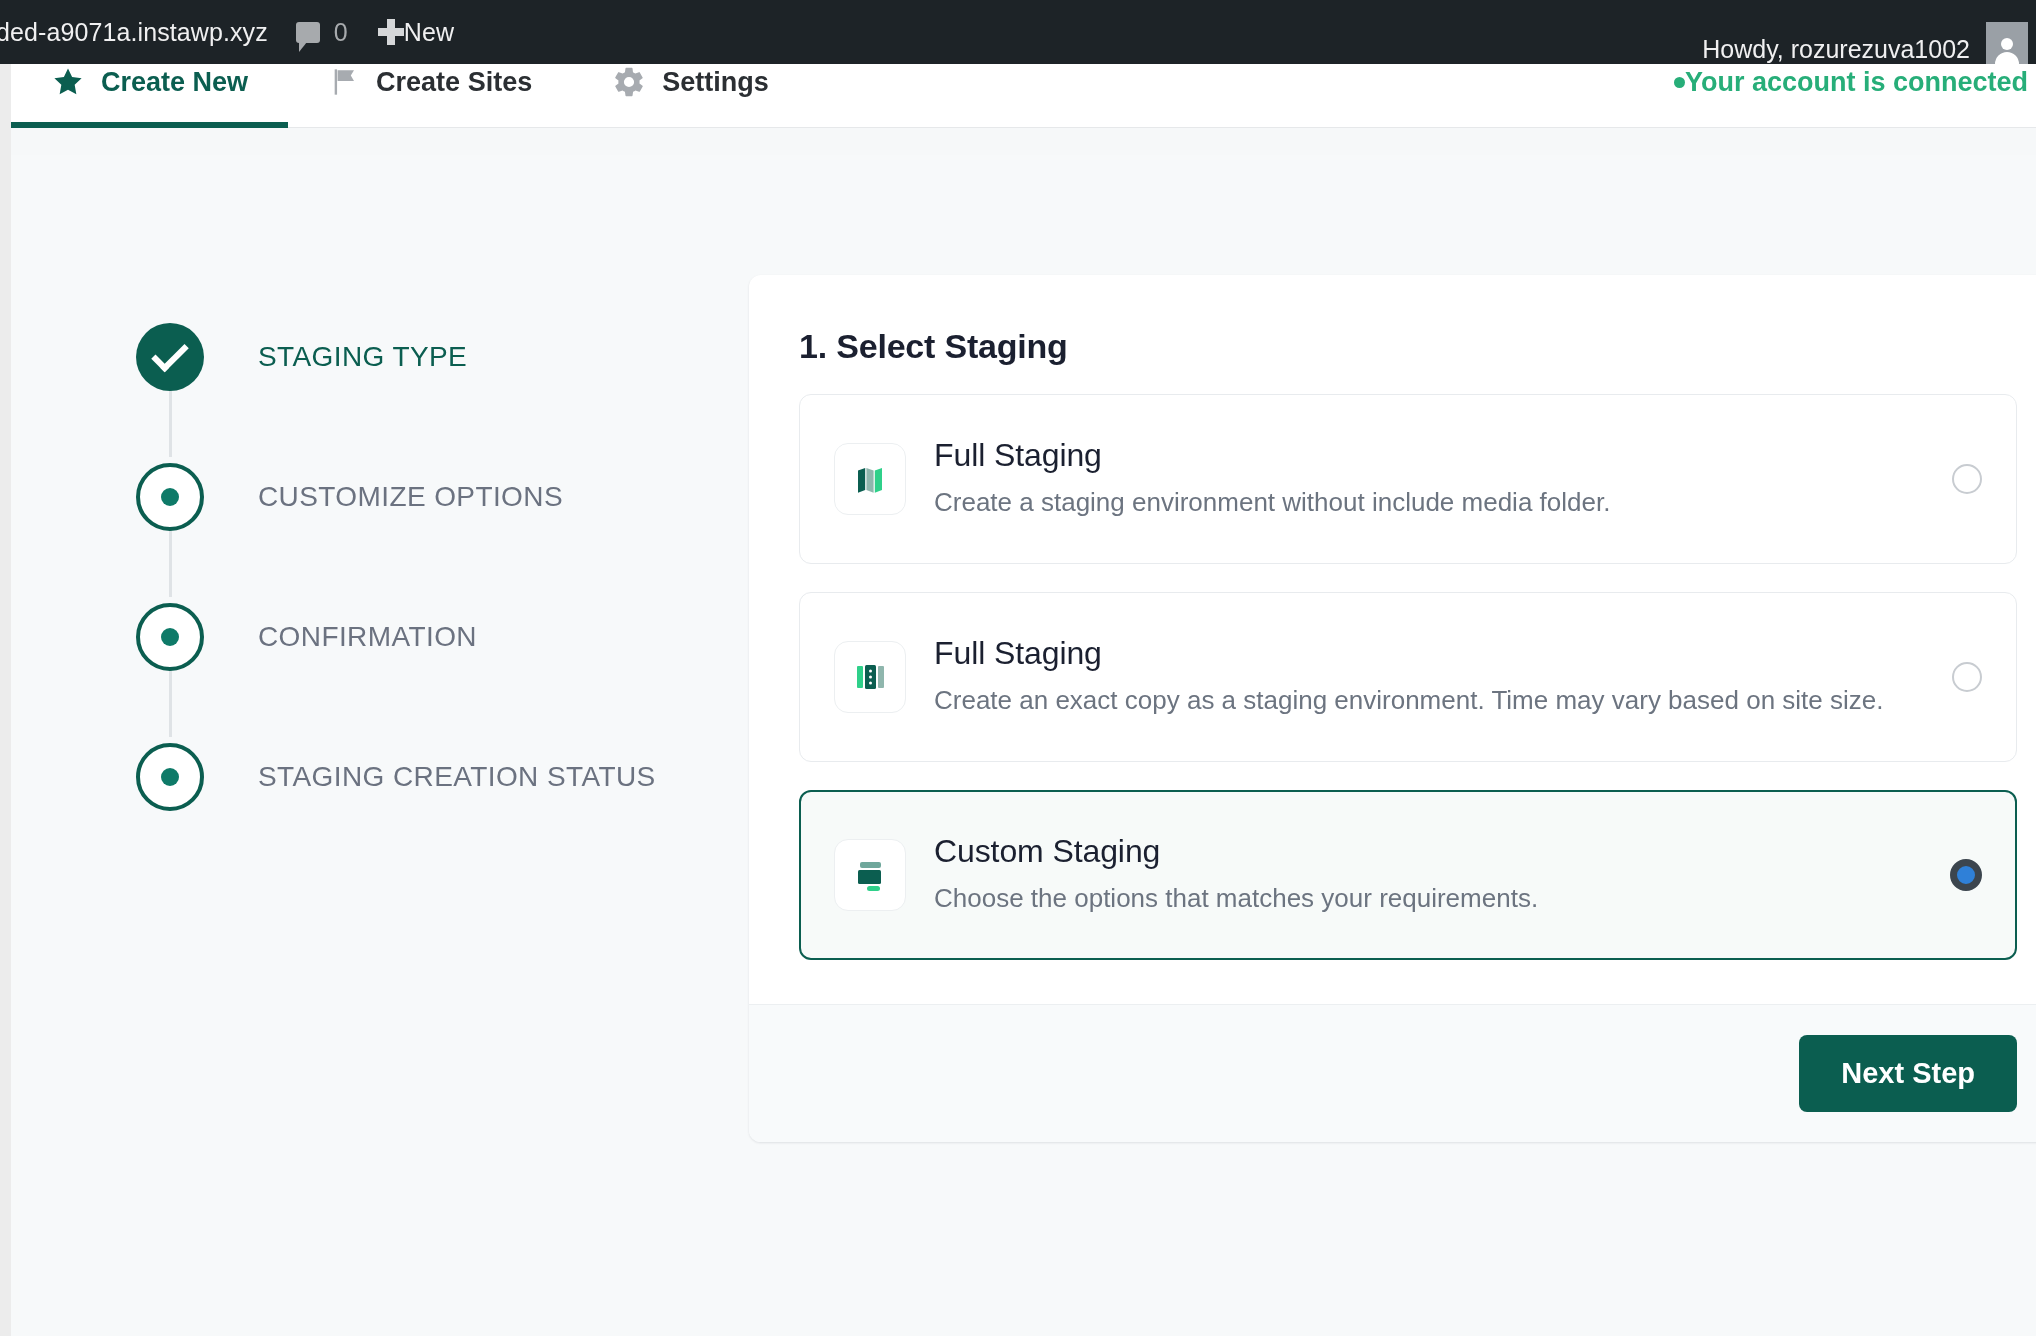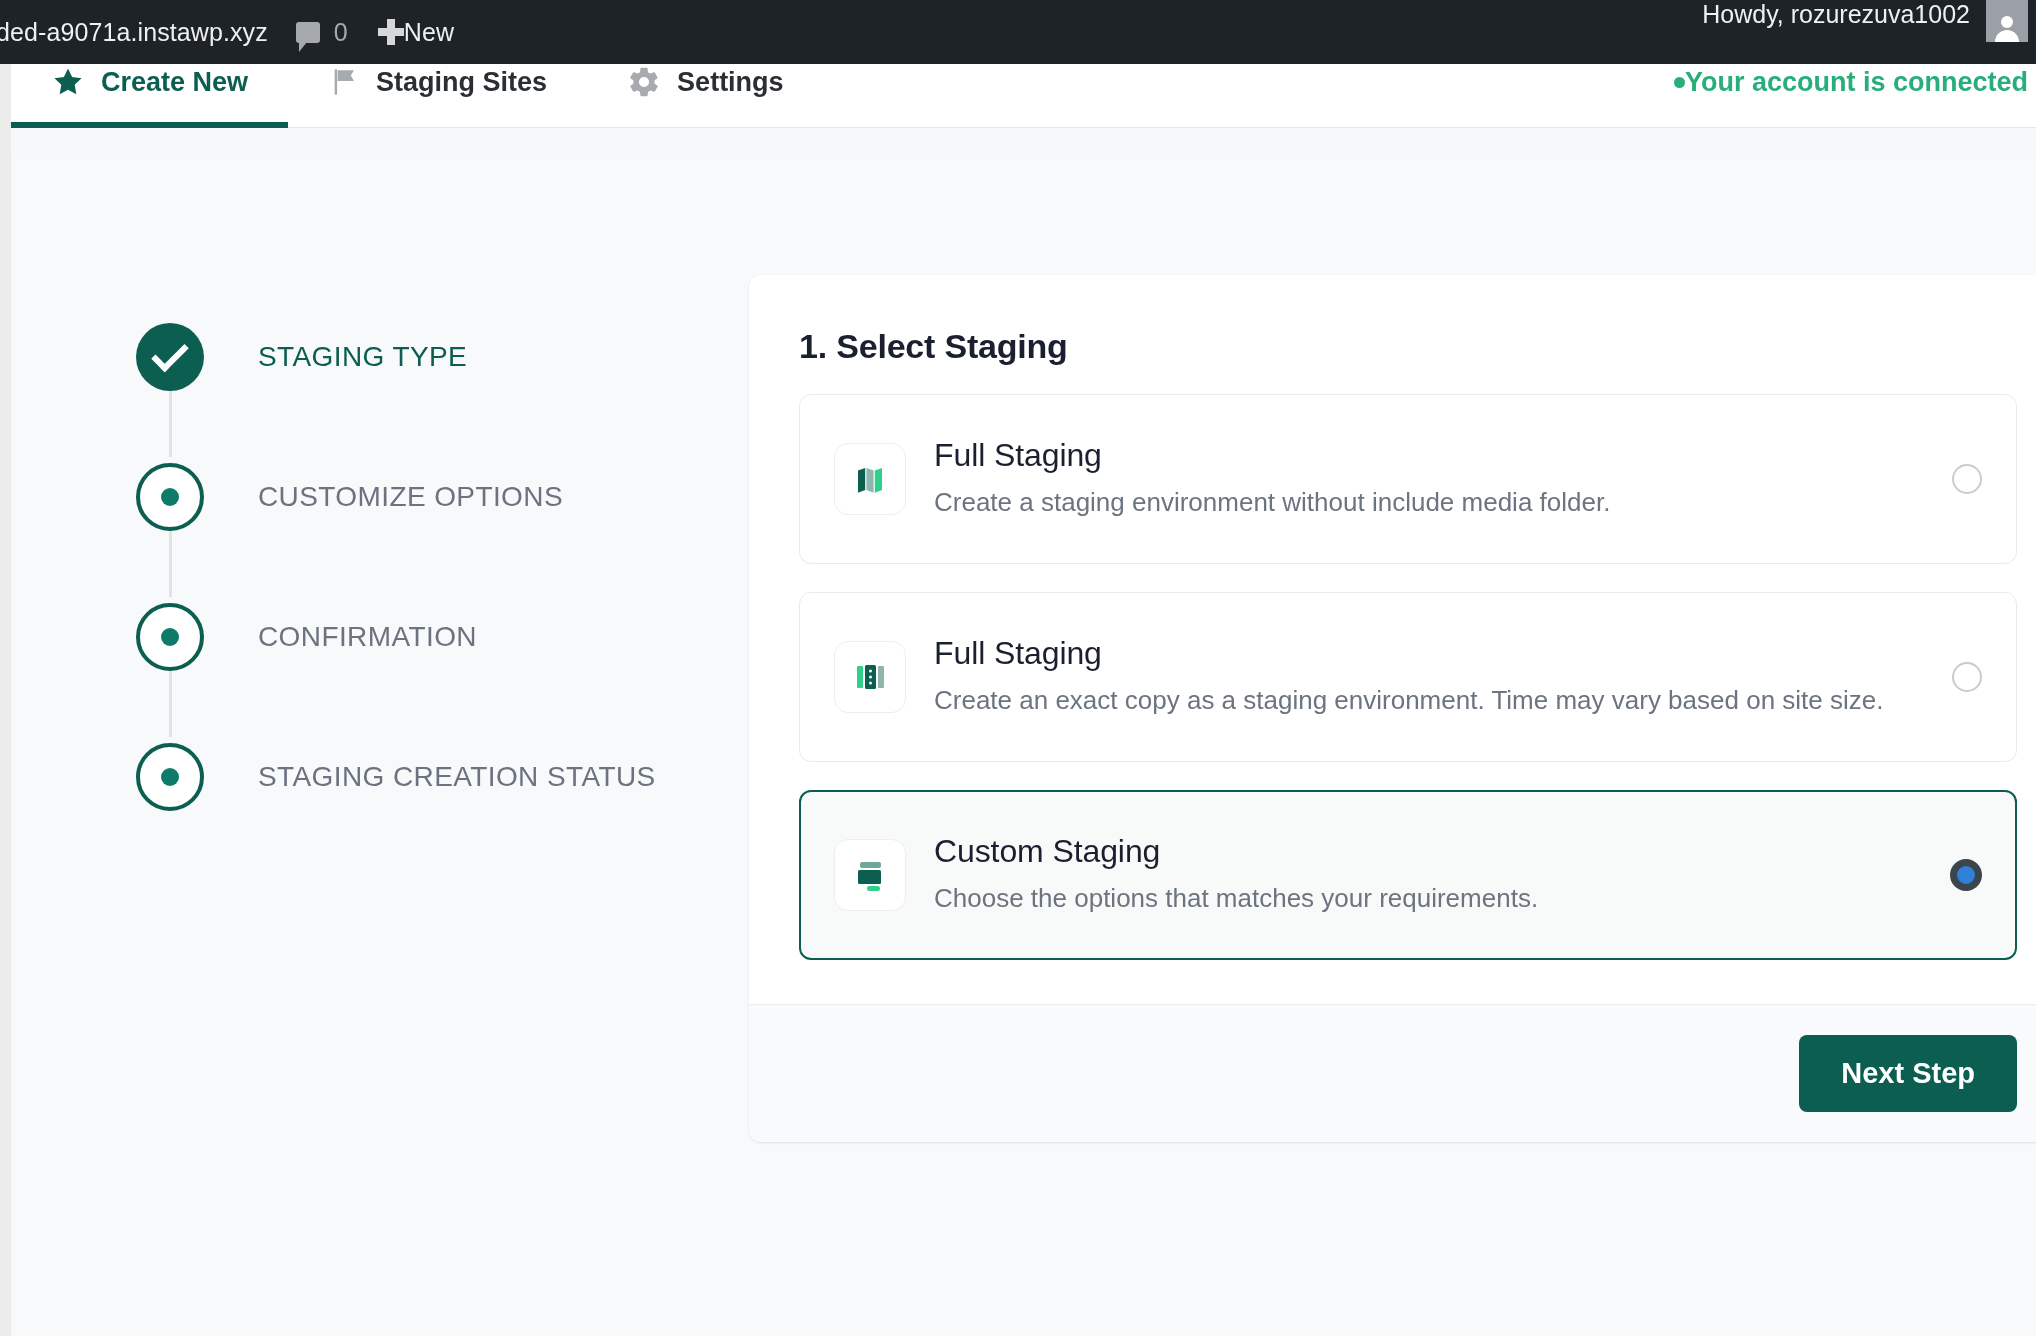--- a/index.html
+++ b/index.html
@@ -65,21 +65,21 @@
     content: "";
     position: absolute;
     background: #d5d7d9;
   }
   .ab-plus::before { left: 9px; top: 0; width: 8px; height: 26px; }
   .ab-plus::after  { top: 9px; left: 0; height: 8px; width: 26px; }
 
   .ab-right {
     margin-left: auto;
     display: flex;
-    align-items: flex-start;
+    align-items: flex-end;
     height: 64px;
     padding-right: 8px;
     gap: 16px;
   }
   .ab-howdy { color: #f0f0f1; font-size: 25px; }
   .ab-avatar {
     width: 42px; height: 42px;
     background: #9aa0a6;
     display: flex; align-items: flex-end; justify-content: center;
     overflow: hidden;
@@ -387,21 +387,21 @@
       <span>Create New</span>
     </div>
 
     <div class="tab">
       <span class="tab-icon">
         <svg width="32" height="34" viewBox="0 0 24 24" aria-hidden="true">
           <path d="M5 2.5h1.8v19H5z" fill="#a7abb0"></path>
           <path d="M7.2 3.2h12.3l-2.4 4 2.4 4H7.2z" fill="#a7abb0"></path>
         </svg>
       </span>
-      <span>Staging Sites</span>
+      <span>Create Sites</span>
     </div>
 
     <div class="tab">
       <span class="tab-icon">
         <svg width="34" height="34" viewBox="0 0 24 24" aria-hidden="true">
           <path fill="#a7abb0" d="M19.4 13c.04-.33.06-.66.06-1s-.02-.67-.07-1l2.1-1.62a.5.5 0 0 0 .12-.64l-2-3.46a.5.5 0 0 0-.6-.22l-2.5 1a7.3 7.3 0 0 0-1.7-1L14.5 2.4a.5.5 0 0 0-.5-.4h-4a.5.5 0 0 0-.5.4l-.37 2.65a7.3 7.3 0 0 0-1.7 1l-2.5-1a.5.5 0 0 0-.6.22l-2 3.46a.5.5 0 0 0 .12.64L4.56 11c-.05.33-.07.66-.07 1s.02.67.07 1l-2.1 1.62a.5.5 0 0 0-.12.64l2 3.46c.12.22.38.3.6.22l2.5-1c.52.4 1.09.74 1.7 1l.37 2.65c.04.24.25.41.5.41h4c.25 0 .46-.17.5-.41l.37-2.65a7.3 7.3 0 0 0 1.7-1l2.5 1c.23.08.48 0 .6-.22l2-3.46a.5.5 0 0 0-.12-.64zM12 15.6A3.6 3.6 0 1 1 12 8.4a3.6 3.6 0 0 1 0 7.2z"></path>
         </svg>
       </span>
       <span>Settings</span>
     </div>

